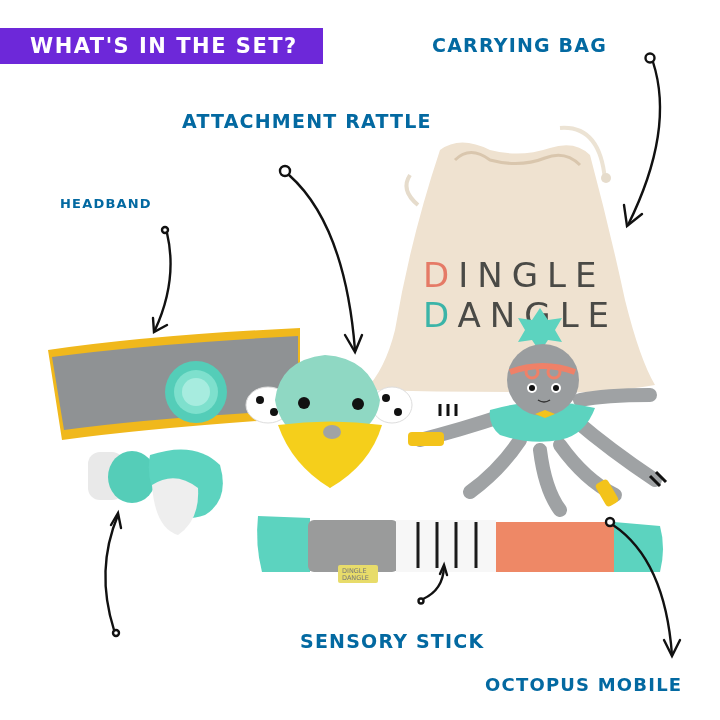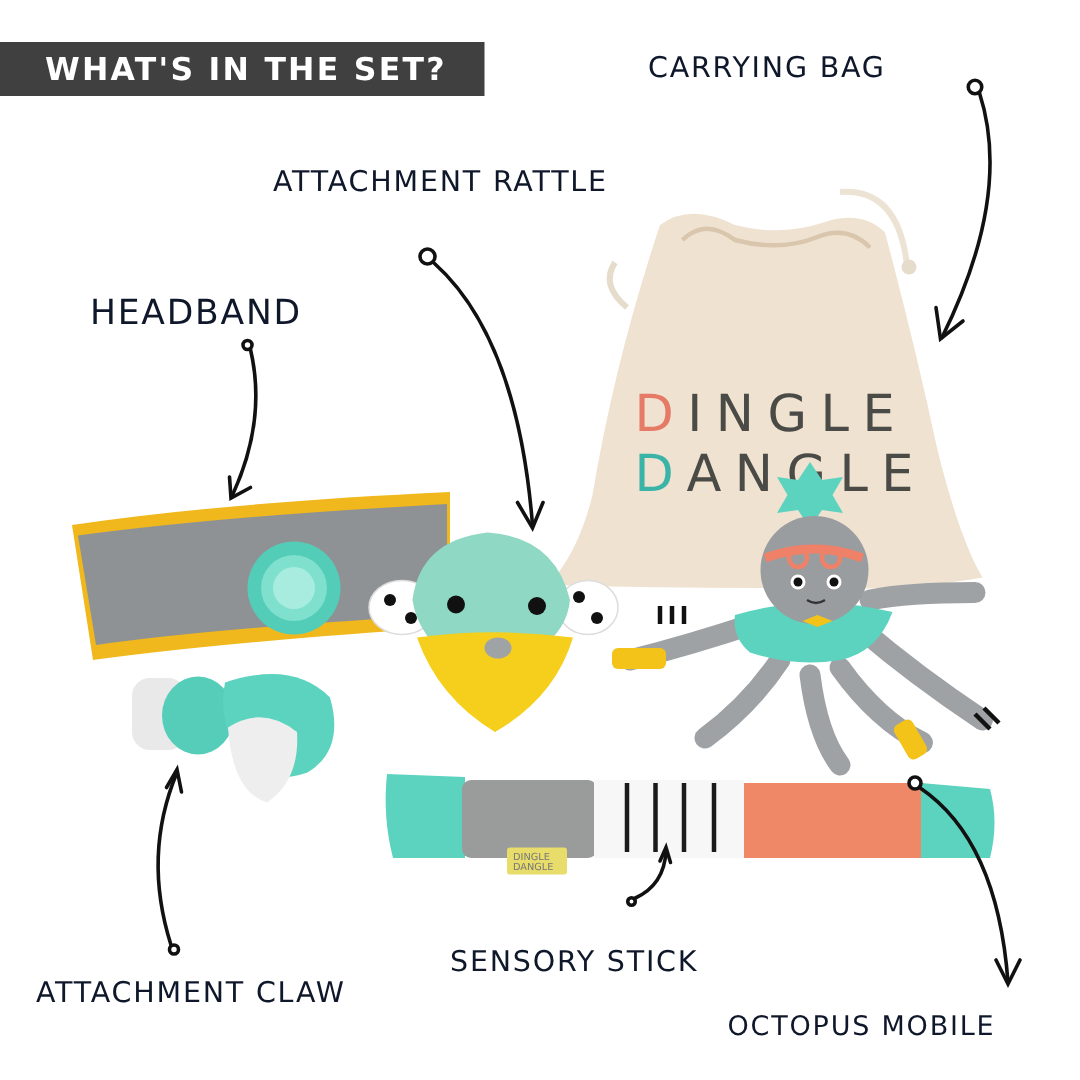--- a/index.html
+++ b/index.html
@@ -2,31 +2,31 @@
 <html><head>
   <meta charset="utf-8">
   <style>
     * { box-sizing: border-box; margin: 0; padding: 0; }
     html, body { width: 720px; height: 720px; overflow: hidden; background: #ffffff; }
     body { position: relative; font-family: "DejaVu Sans", sans-serif; }
     .stage { position: absolute; left: 0; top: 0; width: 720px; height: 720px; }
 
     .banner {
       position: absolute; left: 0; top: 28px; width: 323px; height: 36px;
-      background: #404040;
+      background: #6d28d9;
       display: flex; align-items: center; justify-content: flex-start;
       padding-left: 30px;
     }
     .banner-text {
       color: #ffffff; font-weight: bold; font-size: 21px; letter-spacing: 1.5px;
       font-family: "DejaVu Sans", sans-serif;
     }
 
     .label {
-      position: absolute; color: #0f172a; font-weight: normal;
+      position: absolute; color: #0369a1; font-weight: bold;
       font-family: "DejaVu Sans", sans-serif; letter-spacing: 1.2px;
       white-space: nowrap;
     }
 
     svg.art { position: absolute; left: 0; top: 0; }
   </style>
 </head>
 <body>
 
 <div class="stage">
@@ -149,18 +149,17 @@
       <path d="M440 574 L444 565 L447 575"></path>
 
       <circle cx="610" cy="522" r="4" fill="#fff"></circle>
       <path d="M613 525 Q665 560 672 655"></path>
       <path d="M664 640 L672 656 L680 640"></path>
     </g>
   </svg>
 
   <div class="label" style="left:432px; top:34px; font-size:19px;">CARRYING BAG</div>
   <div class="label" style="left:182px; top:110px; font-size:19px;">ATTACHMENT RATTLE</div>
-  <div class="label" style="left:60px; top:196px; font-size:23px;">HEADBAND</div>
-  <div class="label" style="left:24px; top:651px; font-size:19px;">ATTACHMENT CLAW</div>
+  <div class="label" style="left:60px; top:196px; font-size:13px;">HEADBAND</div>
   <div class="label" style="left:300px; top:630px; font-size:19px;text-align:right;">SENSORY STICK</div>
   <div class="label" style="left:485px; top:674px; font-size:18px;">OCTOPUS MOBILE</div>
 
 </div>
 
 </body></html>

